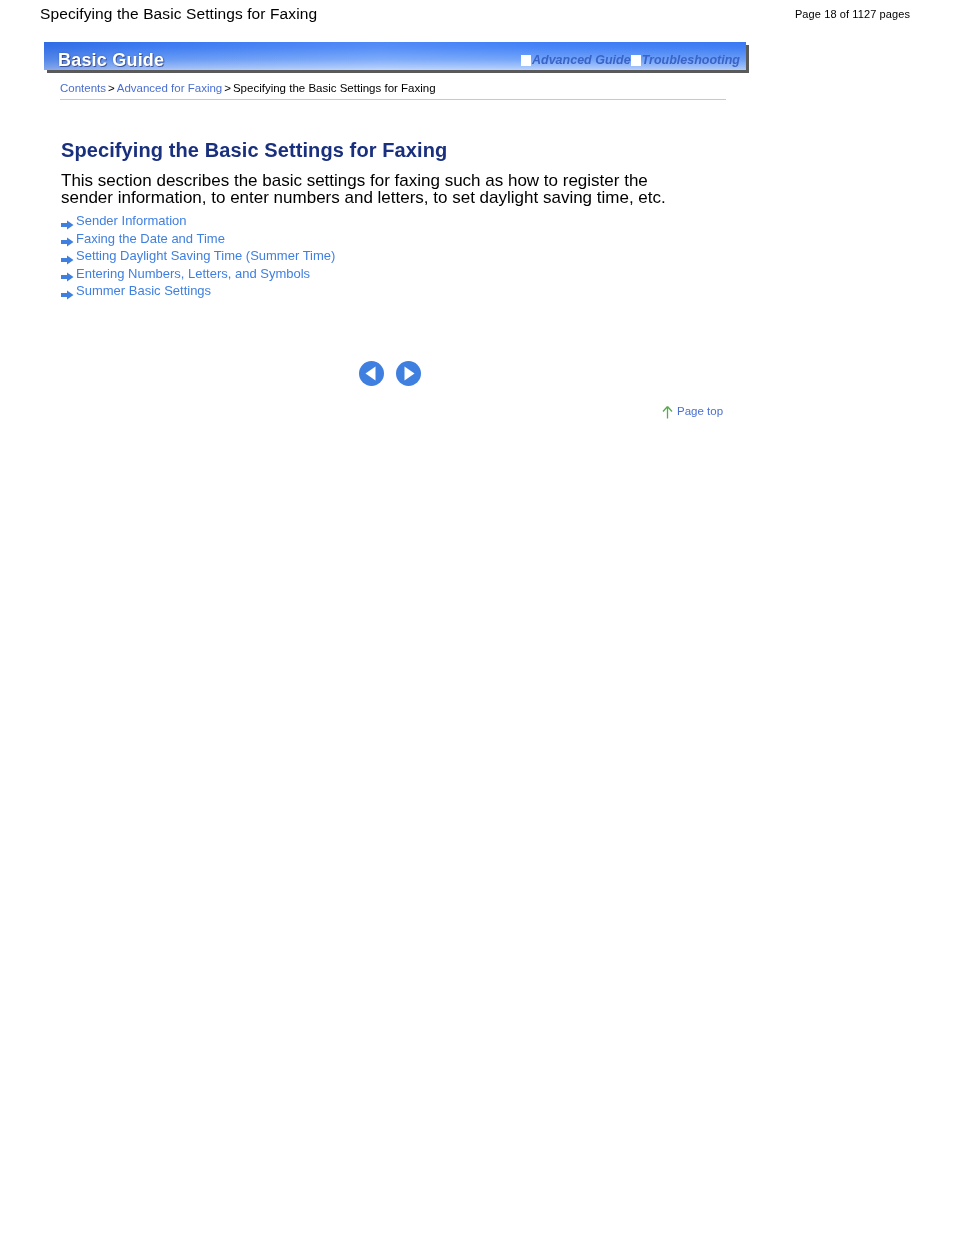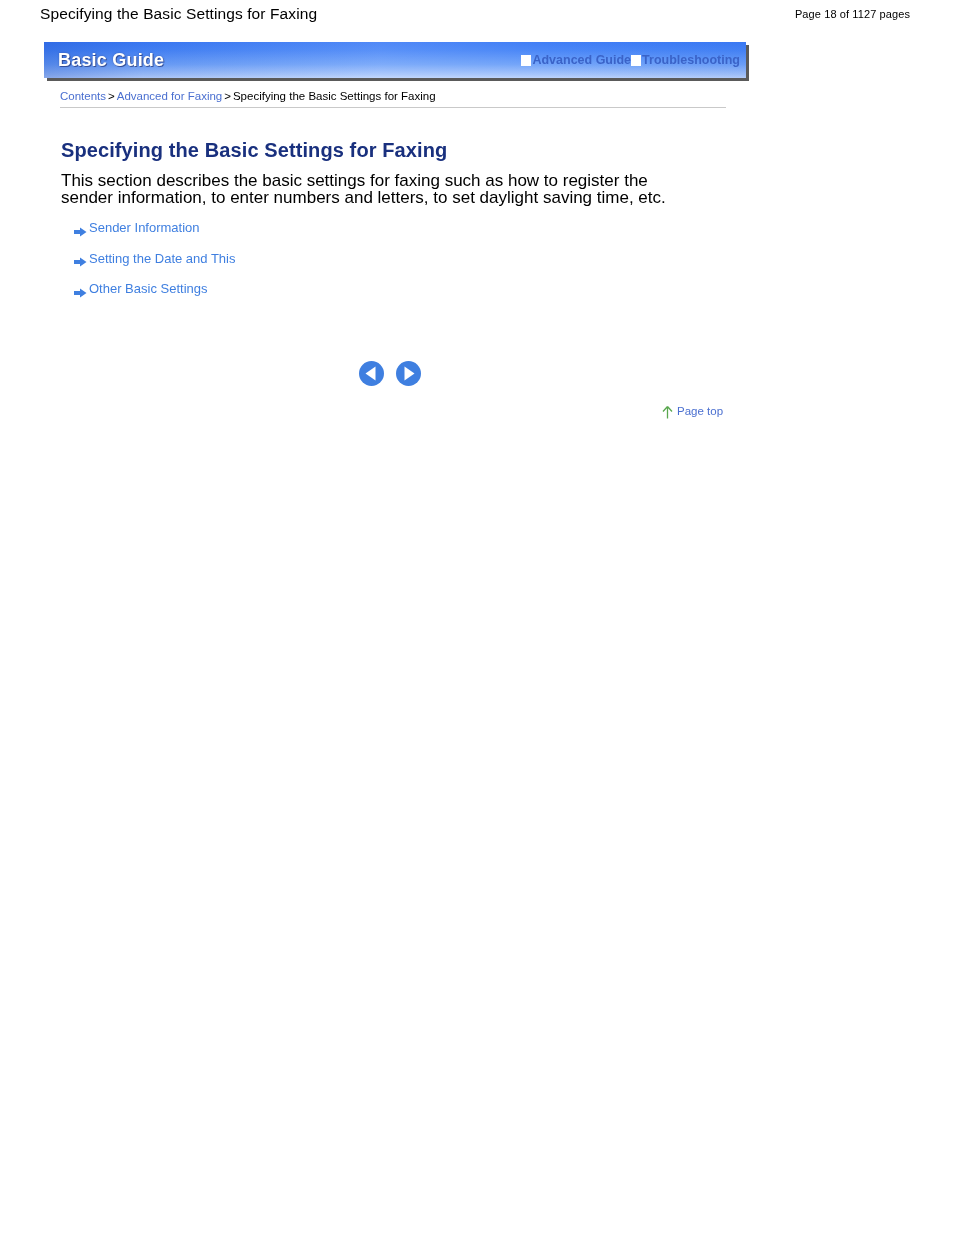--- a/index.html
+++ b/index.html
@@ -46,21 +46,21 @@
   
   .guide-panel {
     position: absolute;
     left: 44px;
     top: 42px;
     width: 702px;
   }
 
   .guide-bar {
     position: relative;
-    height: 36px;
+    height: 28px;
     background: linear-gradient(to bottom,
         #3c7bf6 0%,
         #4684f7 22%,
         #6fa2f9 62%,
         #a8c6fb 92%,
         #bcd3fc 100%);
     box-shadow: 3px 3px 0 0 #5a5a5a;
     box-sizing: border-box;
     overflow: hidden;
   }
@@ -96,20 +96,21 @@
     z-index: 2;
   }
   .guide-bar-link {
     display: inline-flex;
     align-items: center;
     font-size: 12.5px;
     font-weight: bold;
     color: #3a63c8;
     text-decoration: none;
     white-space: nowrap;
+    font-style: italic;
   }
   .link-box {
     display: inline-block;
     width: 10px;
     height: 11px;
     background: #ffffff;
     margin-right: 1px;
   }
 
   
@@ -161,21 +162,21 @@
     margin: 0 0 6px 0;
     width: 635px;
   }
 
   .link-list {
     list-style: none;
     margin: 0;
     padding: 0;
   }
   .link-list li {
-    margin: 13px;
+    margin: 0;
     padding: 0;
     height: 17.5px;
     display: flex;
     align-items: center;
   }
   .arrow-icon {
     display: inline-block;
     width: 13px;
     height: 10px;
     margin-right: 2px;
@@ -271,33 +272,49 @@
       </span>
       <a href="#">Sender Information</a>
     </li>
 
     <li>
       <span class="arrow-icon">
         <svg width="13" height="10" viewBox="0 0 13 10" xmlns="http://www.w3.org/2000/svg">
           <path d="M0 3 H6 V0.5 L12.5 5 L6 9.5 V7 H0 Z" fill="#3f7fe0"></path>
         </svg>
       </span>
-      <a href="#">Setting the Date and This</a>
-    </li>
-
-
-
-
-    <li>
-      <span class="arrow-icon">
-        <svg width="13" height="10" viewBox="0 0 13 10" xmlns="http://www.w3.org/2000/svg">
-          <path d="M0 3 H6 V0.5 L12.5 5 L6 9.5 V7 H0 Z" fill="#3f7fe0"></path>
-        </svg>
-      </span>
-      <a href="#">Other Basic Settings</a>
+      <a href="#">Faxing the Date and Time</a>
+    </li>
+
+    <li>
+      <span class="arrow-icon">
+        <svg width="13" height="10" viewBox="0 0 13 10" xmlns="http://www.w3.org/2000/svg">
+          <path d="M0 3 H6 V0.5 L12.5 5 L6 9.5 V7 H0 Z" fill="#3f7fe0"></path>
+        </svg>
+      </span>
+      <a href="#">Setting Daylight Saving Time (Summer Time)</a>
+    </li>
+
+
+    <li>
+      <span class="arrow-icon">
+        <svg width="13" height="10" viewBox="0 0 13 10" xmlns="http://www.w3.org/2000/svg">
+          <path d="M0 3 H6 V0.5 L12.5 5 L6 9.5 V7 H0 Z" fill="#3f7fe0"></path>
+        </svg>
+      </span>
+      <a href="#">Entering Numbers, Letters, and Symbols</a>
+    </li>
+
+    <li>
+      <span class="arrow-icon">
+        <svg width="13" height="10" viewBox="0 0 13 10" xmlns="http://www.w3.org/2000/svg">
+          <path d="M0 3 H6 V0.5 L12.5 5 L6 9.5 V7 H0 Z" fill="#3f7fe0"></path>
+        </svg>
+      </span>
+      <a href="#">Summer Basic Settings</a>
     </li>
 
   </ul>
 </div>
 
 <div class="nav-buttons">
   <a href="#" class="nav-btn">
     <svg width="27" height="27" viewBox="0 0 27 27" xmlns="http://www.w3.org/2000/svg">
       <circle cx="13.5" cy="13.5" r="12.5" fill="#3f7fe0"></circle>
       <path d="M17.5 6.5 L7.5 13.5 L17.5 20.5 Z" fill="#ffffff"></path>

